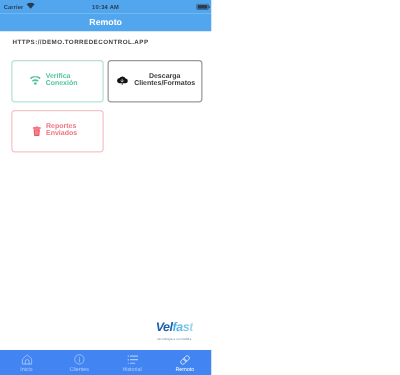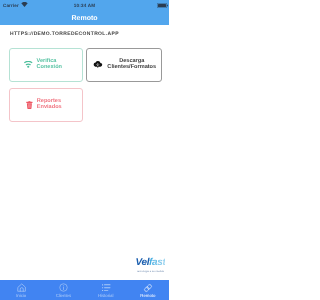--- a/index.html
+++ b/index.html
@@ -30,21 +30,21 @@
   .card .lbl{font-size:5.6px;line-height:5.6px;font-weight:bold;letter-spacing:0px;}
 
   #card1{left:9px;top:48px;width:72px;height:32px;border:1px solid #b5e2d4;}
   #card1 .lbl{color:#58c3a3;}
   #card2{left:86px;top:48px;width:74px;height:32px;border:1px solid #999;}
   #card2 .lbl{color:#3d3d3d;}
   #card3{left:9px;top:88px;width:72px;height:32px;border:1px solid #f4c4c9;}
   #card3 .lbl{color:#f07581;}
 
   
-  .logo{position:absolute;left:132px;top:258px;width:37px;text-align:center;-webkit-font-smoothing:antialiased;text-rendering:geometricPrecision;}
+  .logo{position:absolute;left:121px;top:258px;width:37px;text-align:center;-webkit-font-smoothing:antialiased;text-rendering:geometricPrecision;}
   .logo .wm{font-size:10px;line-height:10px;font-weight:bold;letter-spacing:-.35px;font-style:italic;}
   .logo .wm .a{color:#1b5faf;}
   .logo .wm .b{background:linear-gradient(90deg,#3aa8e0,#9fd6f0);-webkit-background-clip:text;background-clip:text;color:transparent;}
   .logo .tag{font-size:2.5px;line-height:3px;color:#6f8aae;letter-spacing:.05px;margin-top:1.5px;}
 
   
   .tabbar{position:absolute;left:0;bottom:0;width:169px;height:20px;background:#4184f2;
     display:flex;}
   .tab{flex:1;display:flex;flex-direction:column;align-items:center;padding-top:3px;}
   .tab .ti{display:block;height:8px;line-height:8px;position:relative;left:.5px;}

